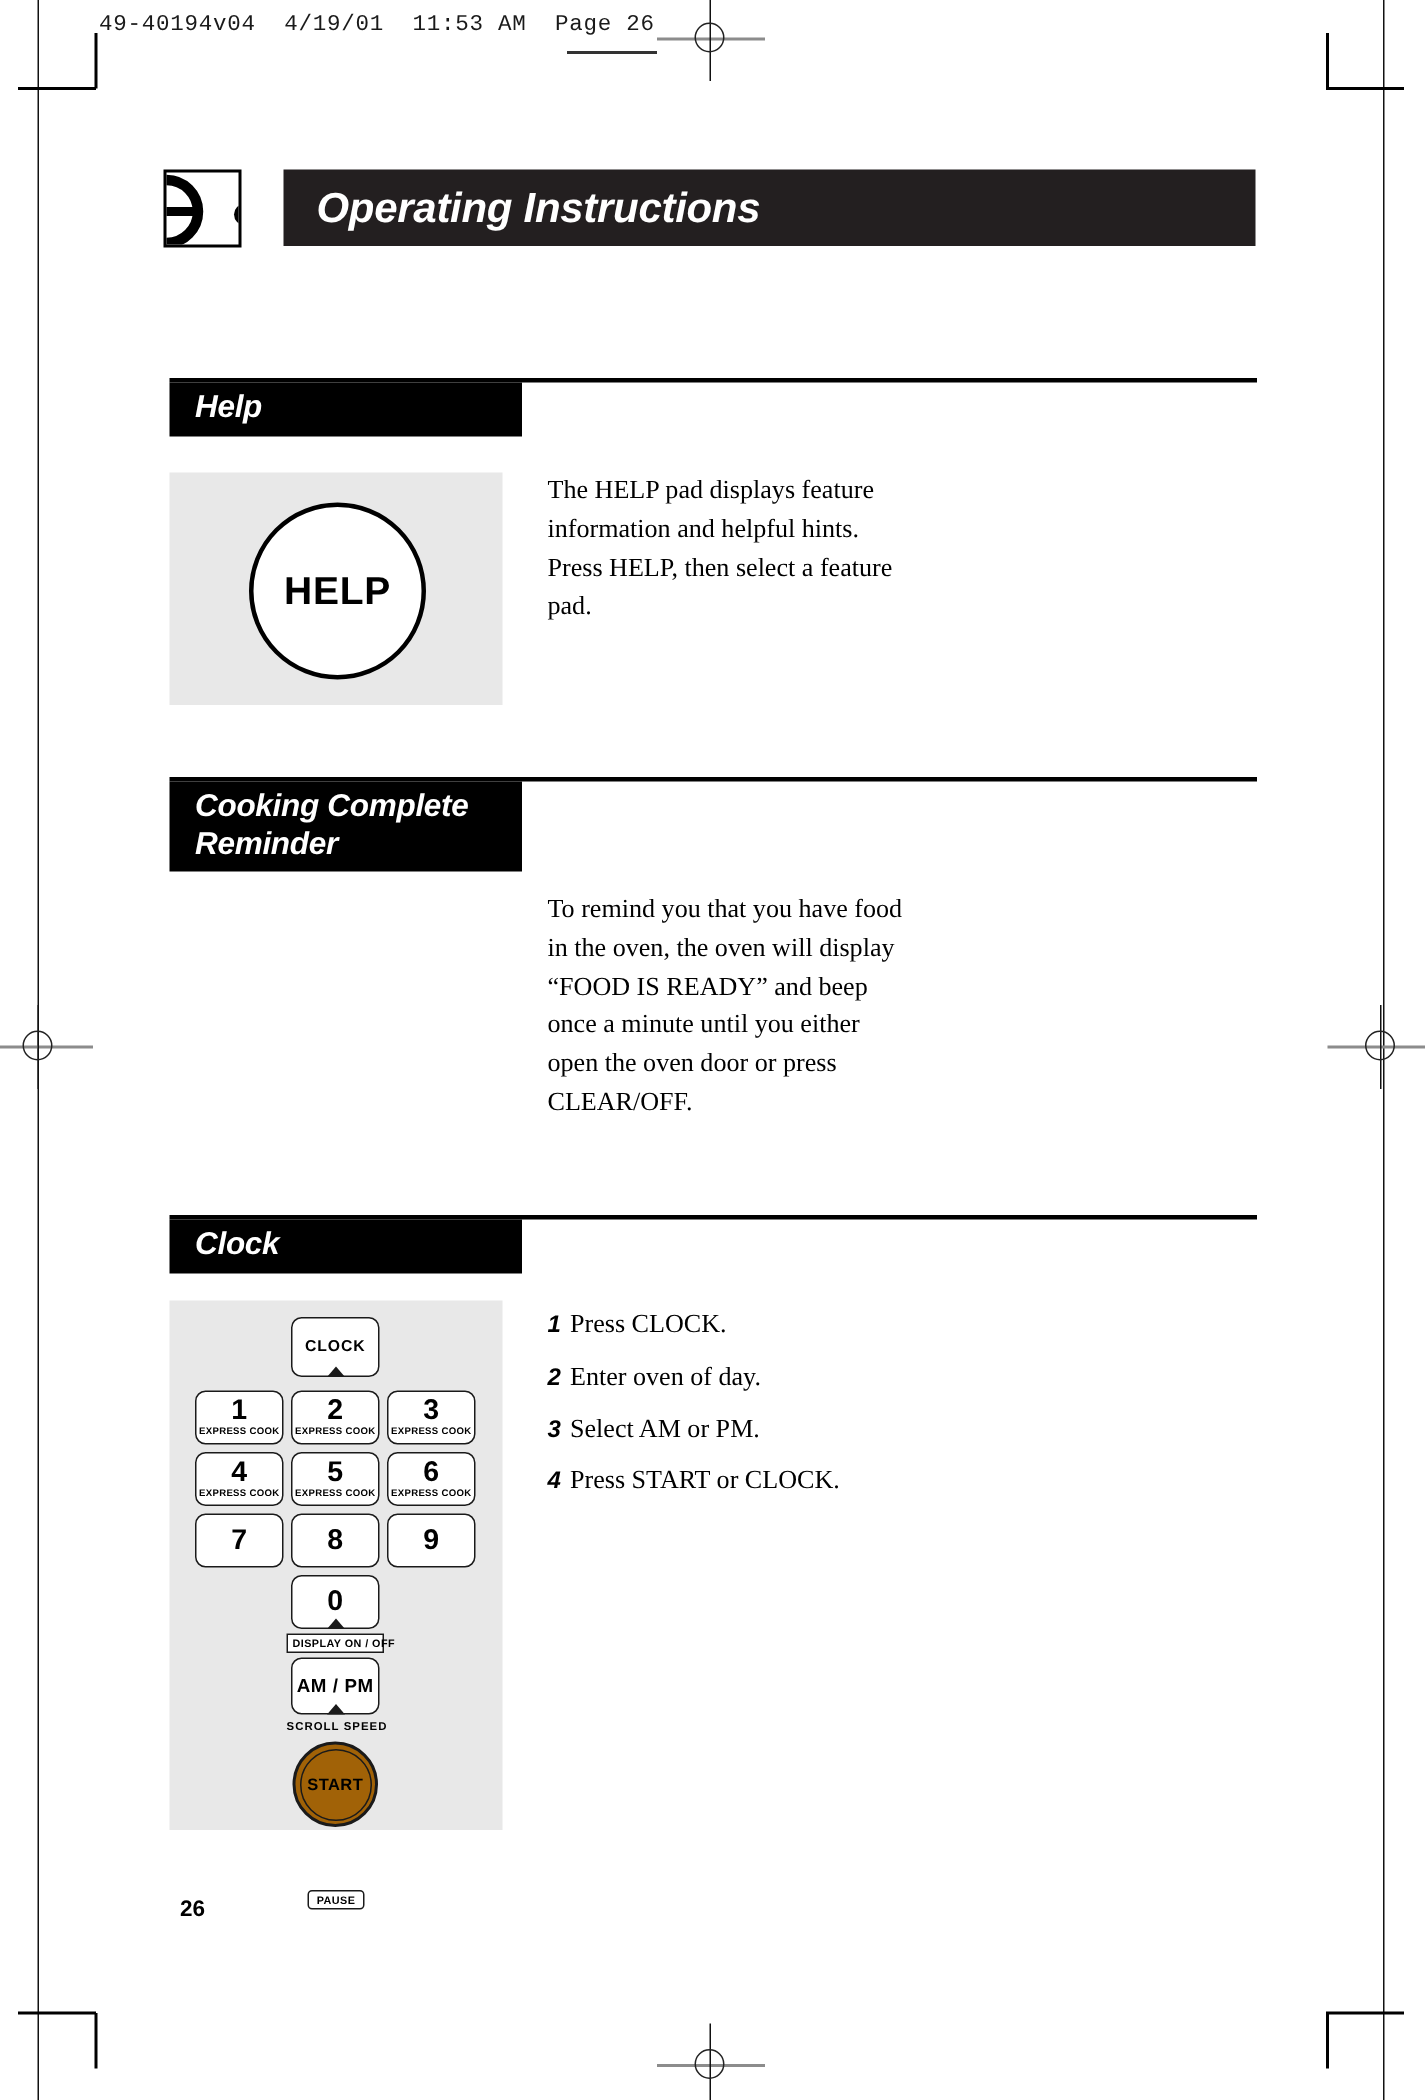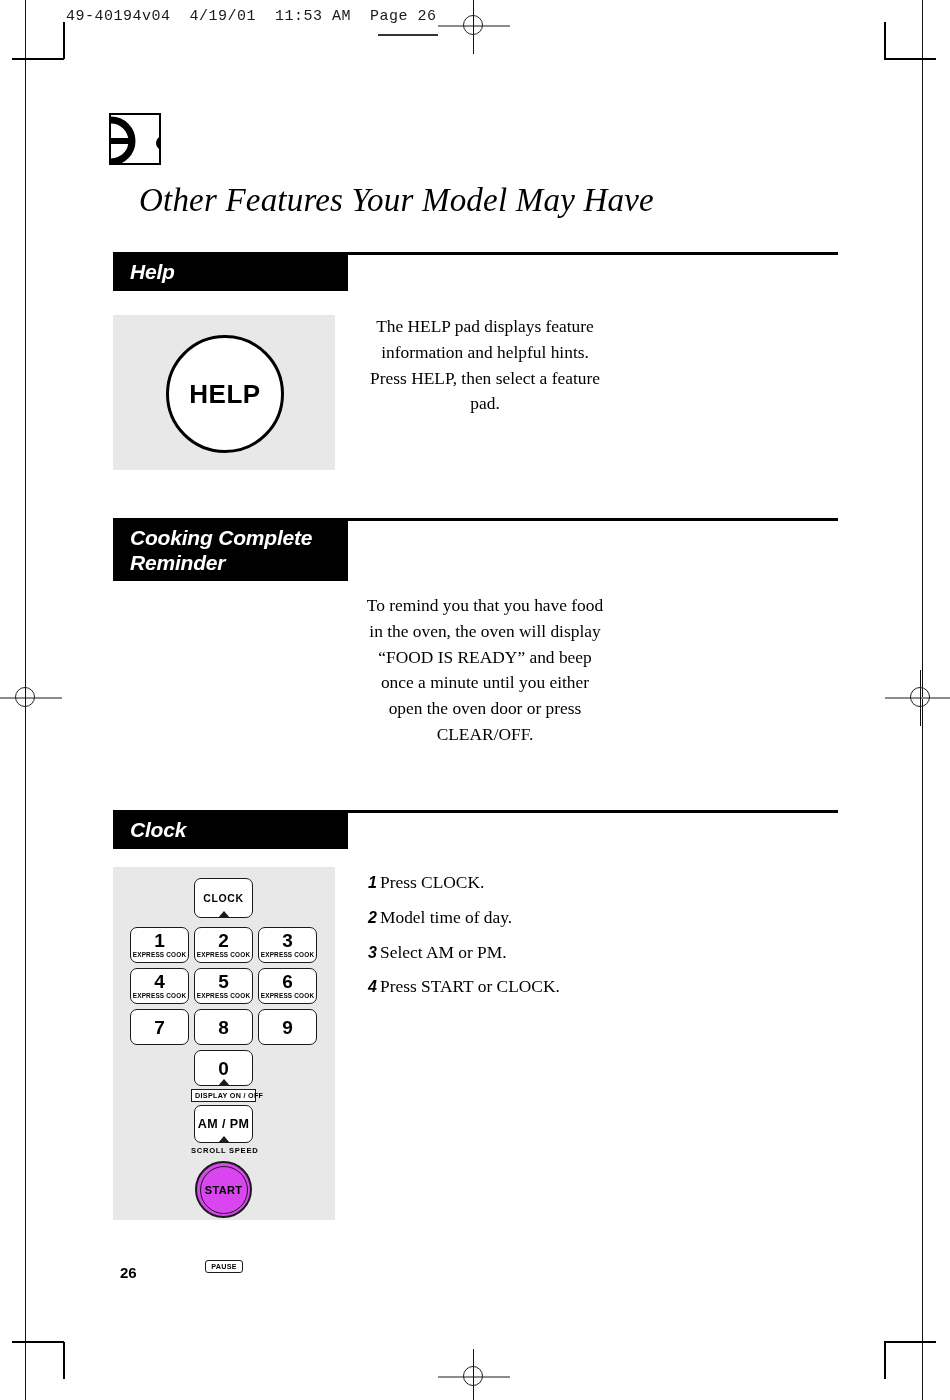--- a/index.html
+++ b/index.html
@@ -135,21 +135,20 @@
     box-sizing: border-box;
     line-height: 1.17;
   }
 
   .body-col {
     position: absolute;
     font-family: "Liberation Serif", serif;
     font-size: 17.4px;
     line-height: 1.48;
     width: 240px;
-    text-align: center;
   }
   .body-col p { margin: 0 0 2px 0; }
 
   .steps { margin-top: 13px; }
   .step {
     display: flex;
     align-items: baseline;
     margin-bottom: 9px;
   }
   .step-num {
@@ -266,21 +265,21 @@
     text-align: center;
     line-height: 1;
     white-space: nowrap;
   }
 
   .start-btn {
     position: absolute;
     width: 57px; height: 57px;
     border: 2px solid #1a1a1a;
     border-radius: 50%;
-    background: #d946ef;
+    background: #a16207;
     box-sizing: border-box;
   }
   .start-btn::before {
     content: "";
     position: absolute;
     left: 2.5px; top: 2.5px; right: 2.5px; bottom: 2.5px;
     border: 1.4px solid #1a1a1a;
     border-radius: 50%;
   }
   .start-btn span {
@@ -343,22 +342,24 @@
   </div>
 
   <div class="logo-badge">
     <svg width="104" height="50" viewBox="0 0 104 50">
       <circle cx="26" cy="25" r="21" fill="none" stroke="#000" stroke-width="7"></circle>
       <rect x="20" y="22" width="26" height="6" fill="#000"></rect>
       <circle cx="78" cy="27" r="7" fill="#000"></circle>
     </svg>
   </div>
 
-
-  <div class="page-heading">Other Features Your Model May Have</div>
+  <div class="banner">
+    <div class="banner-title">Operating Instructions</div>
+  </div>
+
 
   <div class="section" style="top:252px;">
     <div class="rule"></div>
     <div class="sec-head">Help</div>
     <div class="illus" style="left:0;top:63px;width:222px;height:155px;">
       <div class="help-circle">
         <span>HELP</span>
       </div>
     </div>
     <div class="body-col" style="left:252px;top:62px;">
@@ -467,21 +468,21 @@
     </div>
 
     <div class="body-col" style="left:252px;top:47px;">
       <div class="steps">
         <div class="step">
           <span class="step-num">1</span>
           <span class="step-txt">Press CLOCK.</span>
         </div>
         <div class="step">
           <span class="step-num">2</span>
-          <span class="step-txt">Model time of day.</span>
+          <span class="step-txt">Enter oven of day.</span>
         </div>
         <div class="step">
           <span class="step-num">3</span>
           <span class="step-txt">Select AM or PM.</span>
         </div>
         <div class="step">
           <span class="step-num">4</span>
           <span class="step-txt">Press START or CLOCK.</span>
         </div>
       </div>

